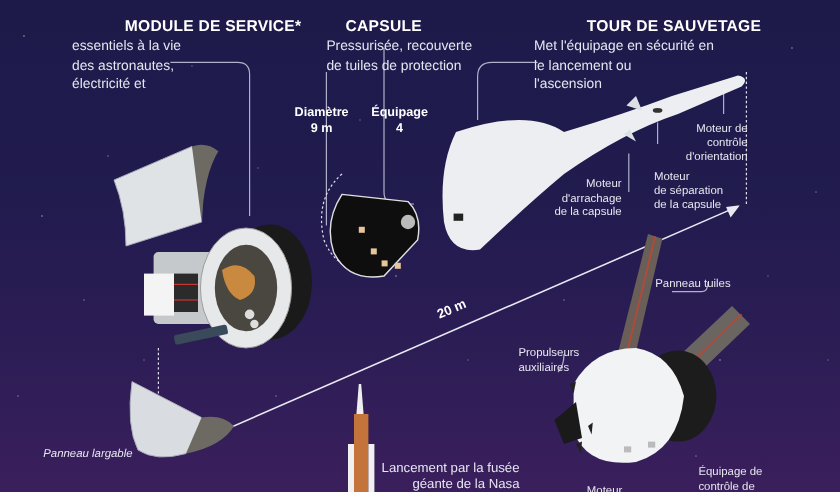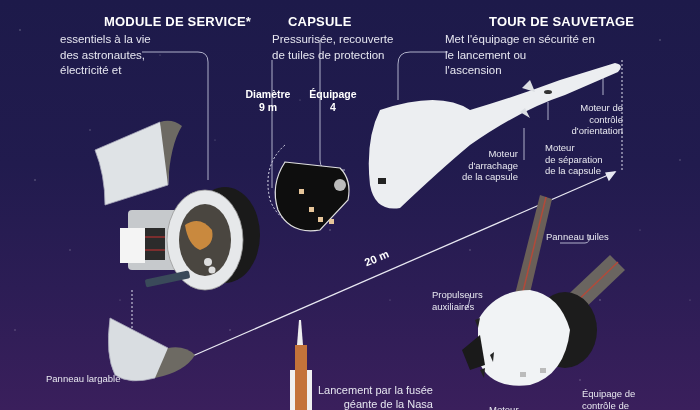--- a/index.html
+++ b/index.html
@@ -179,19 +179,19 @@
 <div class="label" style="left:432px;top:289px;">
   <div>Propulseurs</div>
   <div>auxiliaires</div>
 </div>
 <div class="label" style="left:582px;top:388px;">
   <div>Équipage de</div>
   <div>contrôle de</div>
 
 </div>
 <div class="label" style="left:489px;top:404px;">Moteur</div>
-<div class="label" style="left:46px;top:373px;">Panneau largable</div>
+<div class="label" style="left:36px;top:373px;font-style:italic;">Panneau largable</div>
 <div class="desc" style="left:318px;top:383px;font-size:11px;line-height:14px;text-align:right;">
   <div>Lancement par la fusée</div>
   <div>géante de la Nasa</div>
 </div>
 
 <div style="position:absolute;left:364px;top:252px;font-size:11px;font-weight:bold;transform:rotate(-23deg);">20 m</div>
 
 </body></html>

